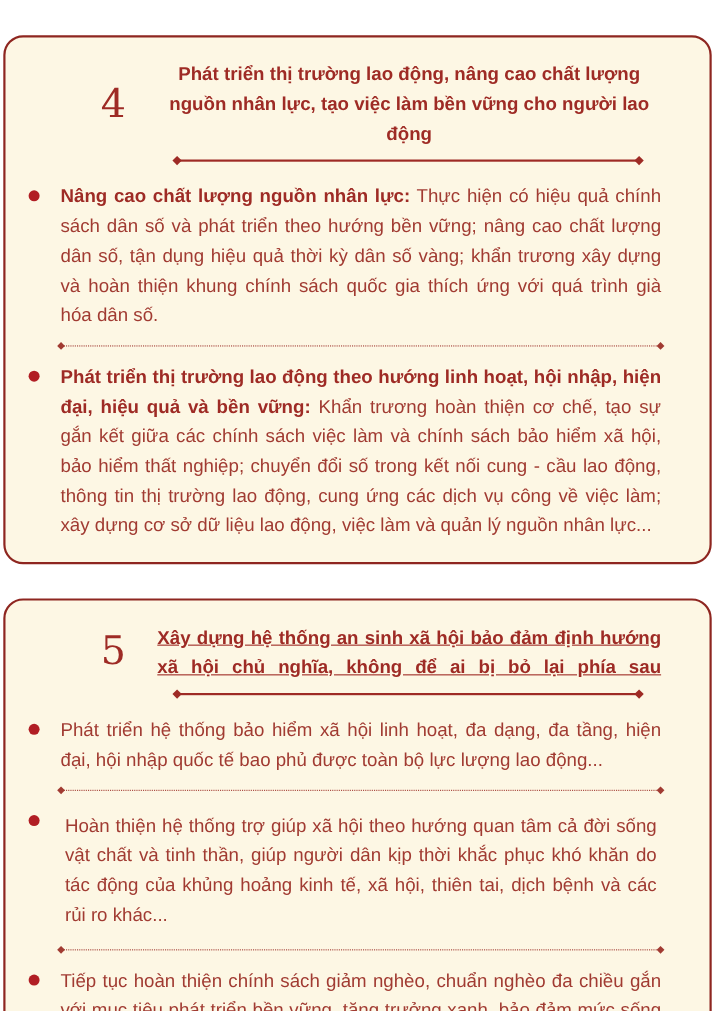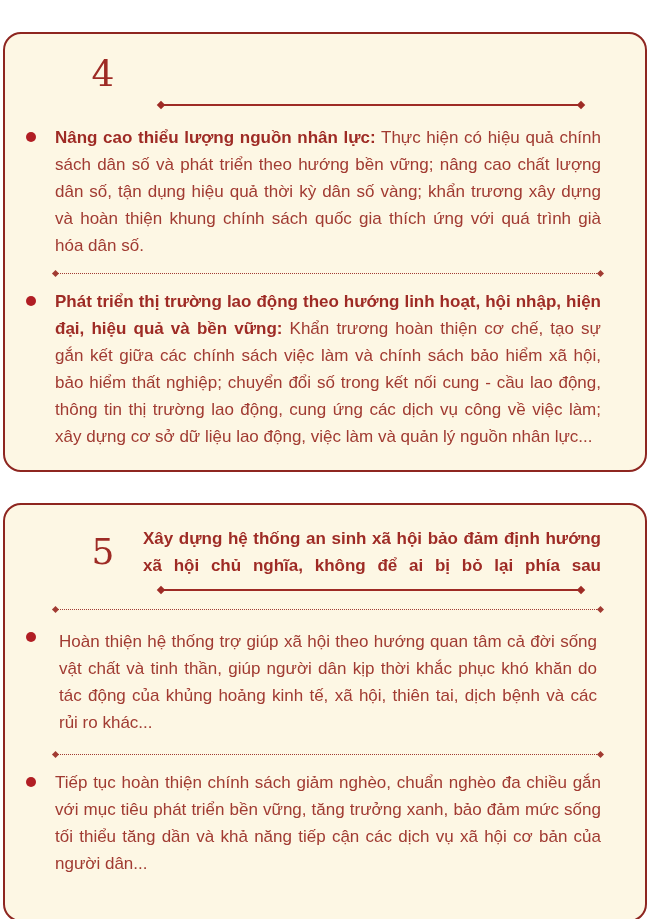--- a/index.html
+++ b/index.html
@@ -37,21 +37,21 @@
     font-size:36px;line-height:40px;
     color:var(--heading);
   }
   .section-title{
     flex:1;
     color:var(--heading);
     font-weight:bold;
     font-size:17px;line-height:27px;
   }
   .title-center{text-align:center;}
-  .title-justify{text-align:justify;text-align-last:justify;}
+  .title-justify{text-align:justify;text-align-last:justify;text-decoration:underline;}
   .hdr-divider{
     position:relative;
     margin:10px 0 18px 140px;
     width:420px;height:0;
     border-top:2px solid var(--heading);
   }
   .hdr-divider::before,.hdr-divider::after{
     content:"";position:absolute;top:-4px;
     width:6px;height:6px;background:var(--heading);
     transform:rotate(45deg);
@@ -85,47 +85,54 @@
   .dotted-divider::after{right:-2px;}
 </style>
 </head>
 <body>
 
 <div class="page">
 
   <section class="card card-4">
     <div class="card-header">
       <div class="section-number">4</div>
+      <h2 class="section-title title-center" style="margin:0">Phát triển thị trường lao động, nâng cao chất lượng nguồn nhân lực, tạo việc làm bền vững cho người lao động</h2>
     </div>
     <div class="hdr-divider"></div>
 
     <div class="bullet">
       <div class="dot-col">
           <span class="dot"></span>
         </div>
-      <p class="bullet-text" style="margin:0"><b>Nâng cao thiểu lượng nguồn nhân lực:</b> <span>Thực hiện có hiệu quả chính sách dân số và phát triển theo hướng bền vững; nâng cao chất lượng dân số, tận dụng hiệu quả thời kỳ dân số vàng; khẩn trương xây dựng và hoàn thiện khung chính sách quốc gia thích ứng với quá trình già hóa dân số.</span></p>
+      <p class="bullet-text" style="margin:0"><b>Nâng cao chất lượng nguồn nhân lực:</b> <span>Thực hiện có hiệu quả chính sách dân số và phát triển theo hướng bền vững; nâng cao chất lượng dân số, tận dụng hiệu quả thời kỳ dân số vàng; khẩn trương xây dựng và hoàn thiện khung chính sách quốc gia thích ứng với quá trình già hóa dân số.</span></p>
     </div>
 
     <div class="dotted-divider"></div>
 
     <div class="bullet">
       <div class="dot-col">
           <span class="dot"></span>
         </div>
       <p class="bullet-text" style="margin:0"><b>Phát triển thị trường lao động theo hướng linh hoạt, hội nhập, hiện đại, hiệu quả và bền vững:</b> <span>Khẩn trương hoàn thiện cơ chế, tạo sự gắn kết giữa các chính sách việc làm và chính sách bảo hiểm xã hội, bảo hiểm thất nghiệp; chuyển đổi số trong kết nối cung - cầu lao động, thông tin thị trường lao động, cung ứng các dịch vụ công về việc làm; xây dựng cơ sở dữ liệu lao động, việc làm và quản lý nguồn nhân lực...</span></p>
     </div>
   </section>
 
   <section class="card card-5">
     <div class="card-header">
       <div class="section-number">5</div>
       <h2 class="section-title title-justify" style="margin:0">Xây dựng hệ thống an sinh xã hội bảo đảm định hướng xã hội chủ nghĩa, không để ai bị bỏ lại phía sau</h2>
     </div>
     <div class="hdr-divider"></div>
 
+    <div class="bullet">
+      <div class="dot-col">
+          <span class="dot"></span>
+        </div>
+      <p class="bullet-text" style="margin:0">Phát triển hệ thống bảo hiểm xã hội linh hoạt, đa dạng, đa tầng, hiện đại, hội nhập quốc tế bao phủ được toàn bộ lực lượng lao động...</p>
+    </div>
 
     <div class="dotted-divider"></div>
 
     <div class="bullet">
       <div class="dot-col">
           <span class="dot"></span>
         </div>
       <p class="bullet-text" style="margin:4px">Hoàn thiện hệ thống trợ giúp xã hội theo hướng quan tâm cả đời sống vật chất và tinh thần, giúp người dân kịp thời khắc phục khó khăn do tác động của khủng hoảng kinh tế, xã hội, thiên tai, dịch bệnh và các rủi ro khác...</p>
     </div>
 

